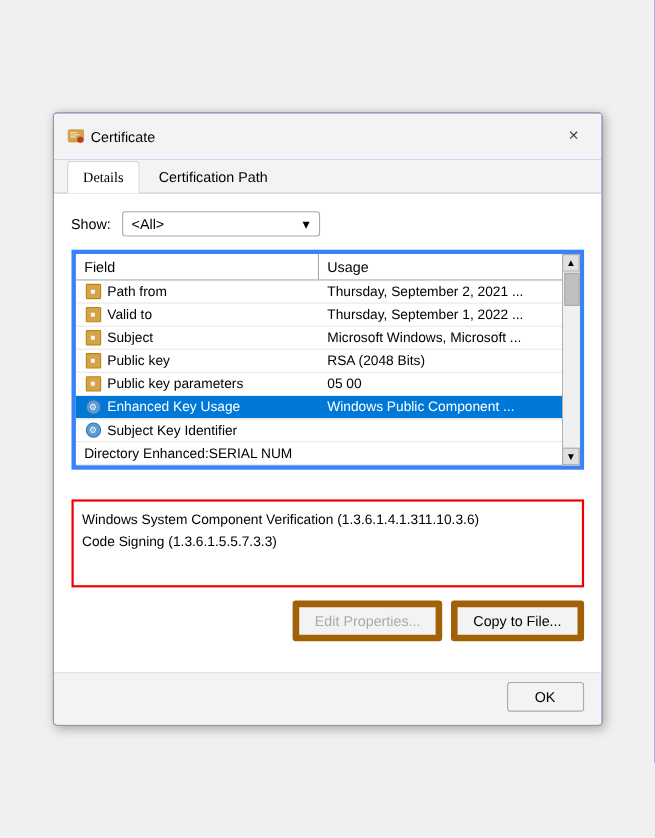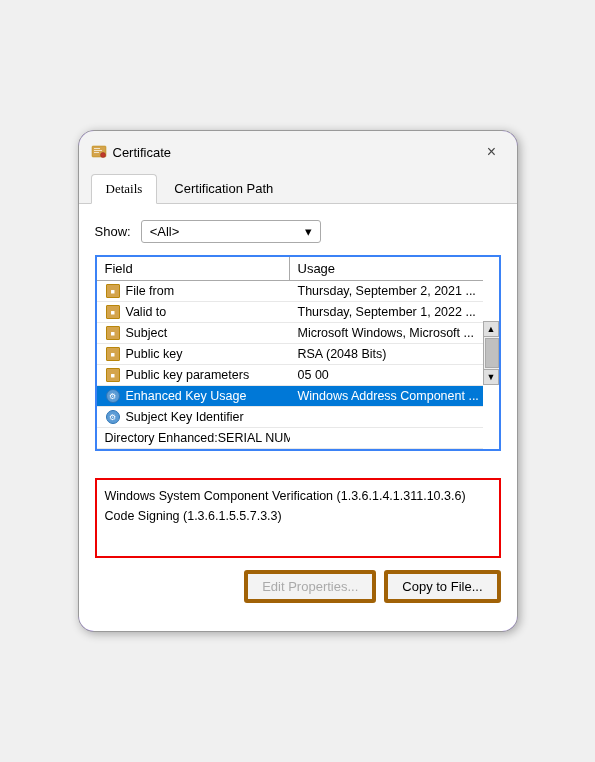--- a/index.html
+++ b/index.html
@@ -9,22 +9,22 @@
       justify-content: center;
       align-items: center;
       height: 762px;
       width: 595px;
       font-family: 'Segoe UI', Tahoma, Geneva, Verdana, sans-serif;
       font-size: 13px;
     }
     .dialog {
       background: #8b5cf6;
       border: 1px solid #999;
-      border-radius: 16px;
-      width: 440px;
+      border-radius: 4px;
+      width: 500px;
       box-shadow: 2px 2px 10px rgba(0,0,0,0.3);
       overflow: hidden;
     }
     .title-bar {
       background: #f3f3f3;
       display: flex;
       align-items: center;
       padding: 8px 12px;
       border-bottom: none;
       justify-content: space-between;
@@ -193,21 +193,21 @@
     }
     .buttons-row {
       display: flex;
       justify-content: flex-end;
       gap: 8px;
       margin-bottom: 12px;
     }
     .btn {
       padding: 5px 14px;
       font-size: 13px;
-      border: 4px solid #a16207;
+      border: 6px solid #a16207;
       background: #f3f3f3;
       cursor: pointer;
       border-radius: 3px;
       color: #000;
     }
     .btn:disabled { color: #aaa; cursor: default; }
     .ok-row {
       display: flex;
       justify-content: flex-end;
       padding: 8px 16px 12px;
@@ -218,23 +218,22 @@
       padding: 5px 20px;
       font-size: 13px;
       border: 1px solid #aaa;
       background: #f3f3f3;
       cursor: pointer;
       border-radius: 3px;
       min-width: 70px;
     }
     .table-scroll-area {
       display: flex;
-      border: 2px solid #3b82f6;
+      border: 4px solid #3b82f6;
       margin-bottom: 27px;
-      align-items: center;
     }
     .table-inner {
       flex: 1;
       overflow: hidden;
     }
     .scrollbar {
       width: 16px;
       background: #f0f0f0;
       border-left: 1px solid #aaa;
       display: flex;
@@ -309,21 +308,21 @@
           <div class="th">Usage</div>
         </div>
 
         <div class="table-body">
 
           <div class="table-row">
             <div class="cell">
               <span class="cell-icon">
                 <span class="icon-doc">■</span>
               </span>
-              <span>File from</span>
+              <span>Path from</span>
             </div>
             <div class="cell">Thursday, September 2, 2021 ...</div>
           </div>
 
           <div class="table-row">
             <div class="cell">
               <span class="cell-icon">
                 <span class="icon-doc">■</span>
               </span>
               <span>Valid to</span>
@@ -361,21 +360,21 @@
             <div class="cell">05 00</div>
           </div>
 
           <div class="table-row selected">
             <div class="cell">
               <span class="cell-icon">
                 <span class="icon-gear">⚙</span>
               </span>
               <span>Enhanced Key Usage</span>
             </div>
-            <div class="cell">Windows Address Component ...</div>
+            <div class="cell">Windows Public Component ...</div>
           </div>
 
           <div class="table-row">
             <div class="cell">
               <span class="cell-icon">
                 <span class="icon-gear">⚙</span>
               </span>
               <span>Subject Key Identifier</span>
             </div>
           </div>
@@ -399,13 +398,16 @@
       <span class="detail-line">Windows System Component Verification (1.3.6.1.4.1.311.10.3.6)</span>
       <span class="detail-line">Code Signing (1.3.6.1.5.5.7.3.3)</span>
     </div>
 
     <div class="buttons-row">
       <button class="btn" disabled="">Edit Properties...</button>
       <button class="btn">Copy to File...</button>
     </div>
   </div>
 
+  <div class="ok-row">
+    <button class="btn-ok">OK</button>
+  </div>
 </div>
 
 </body></html>

